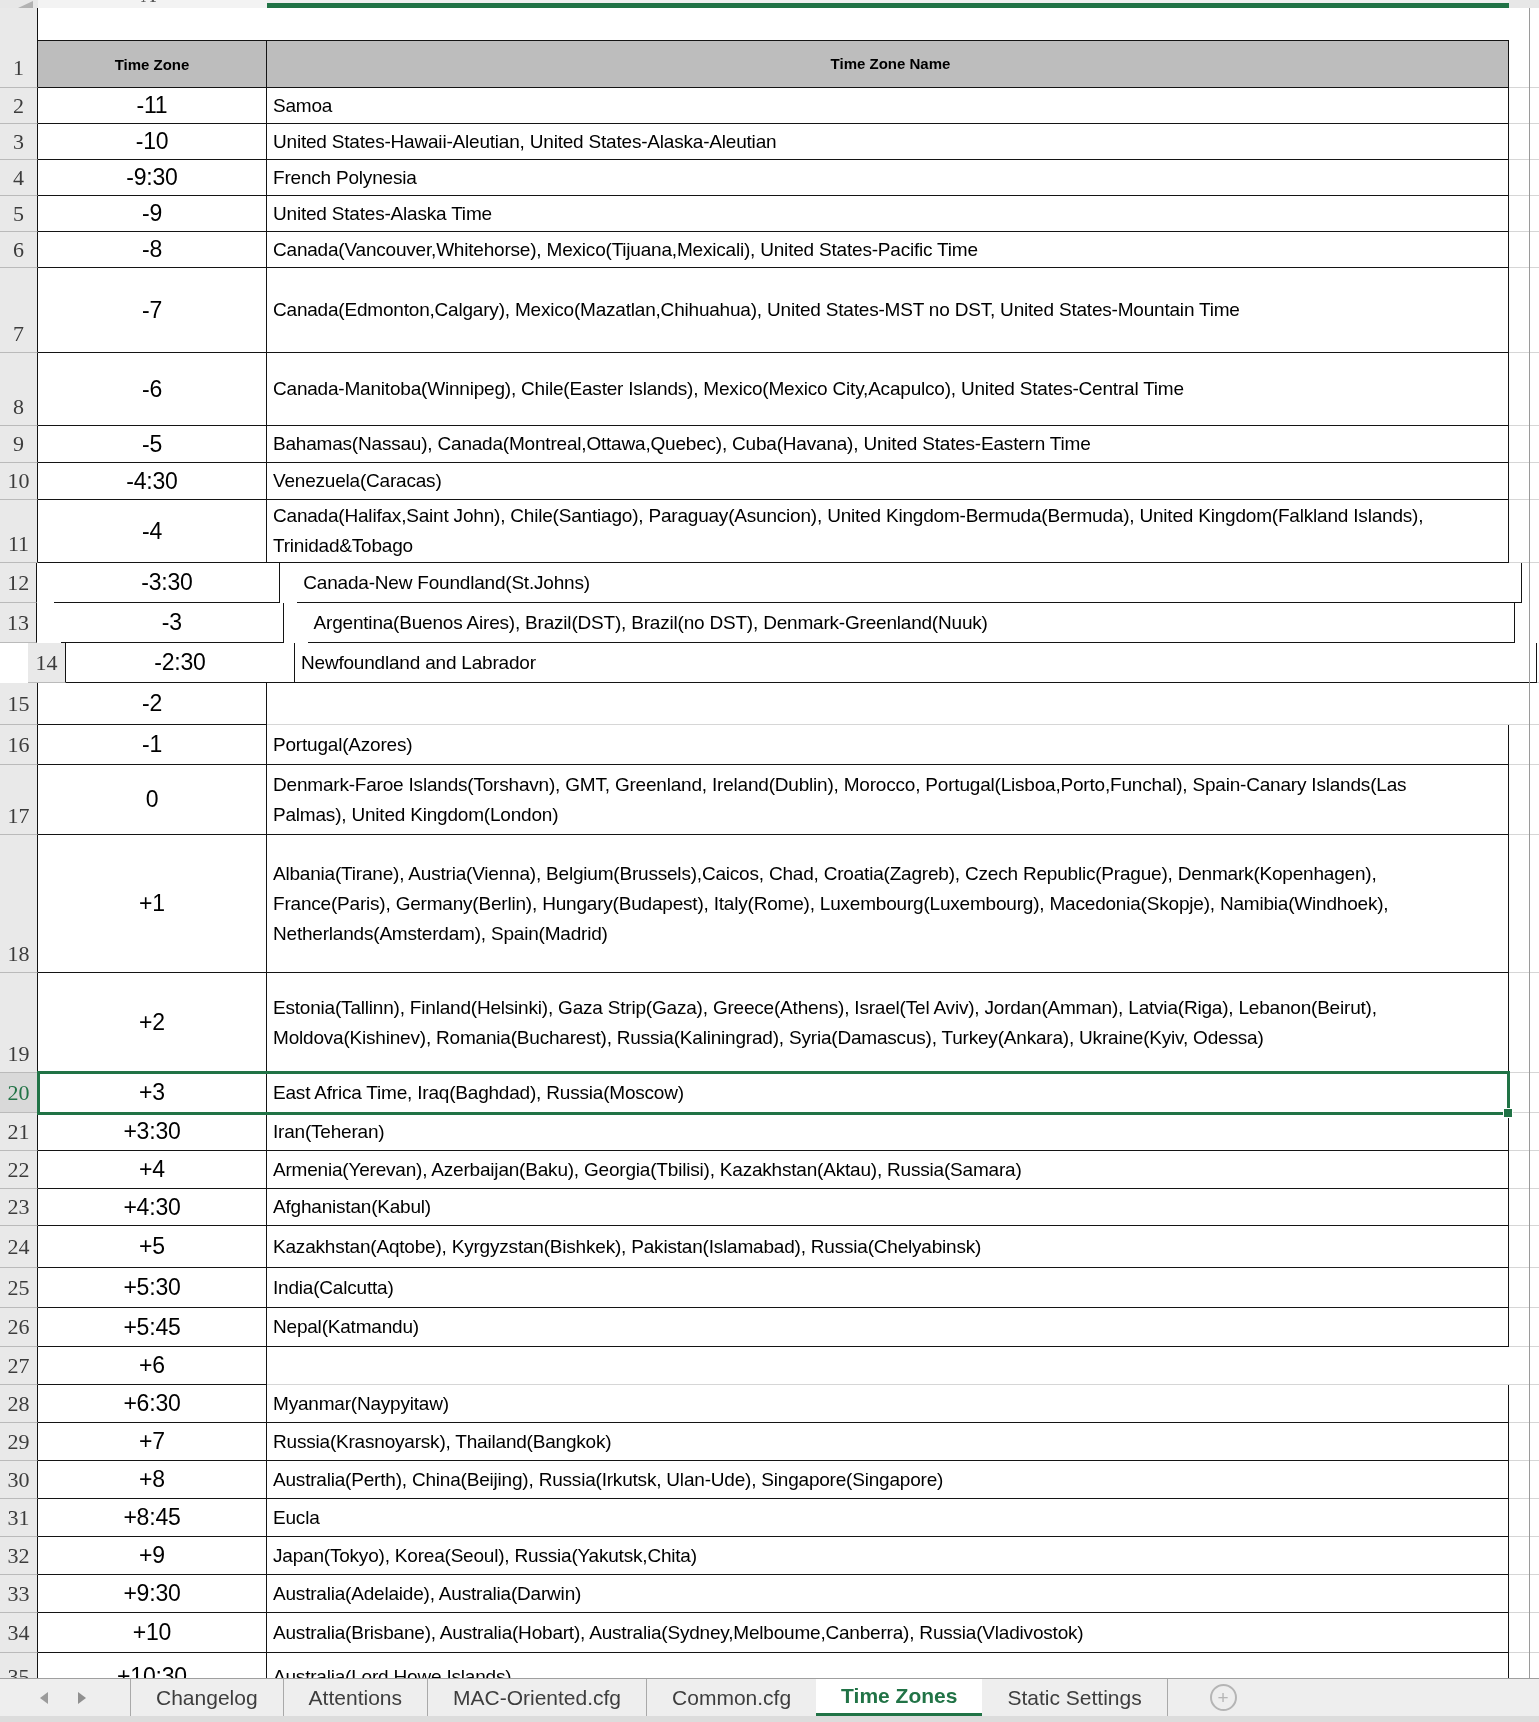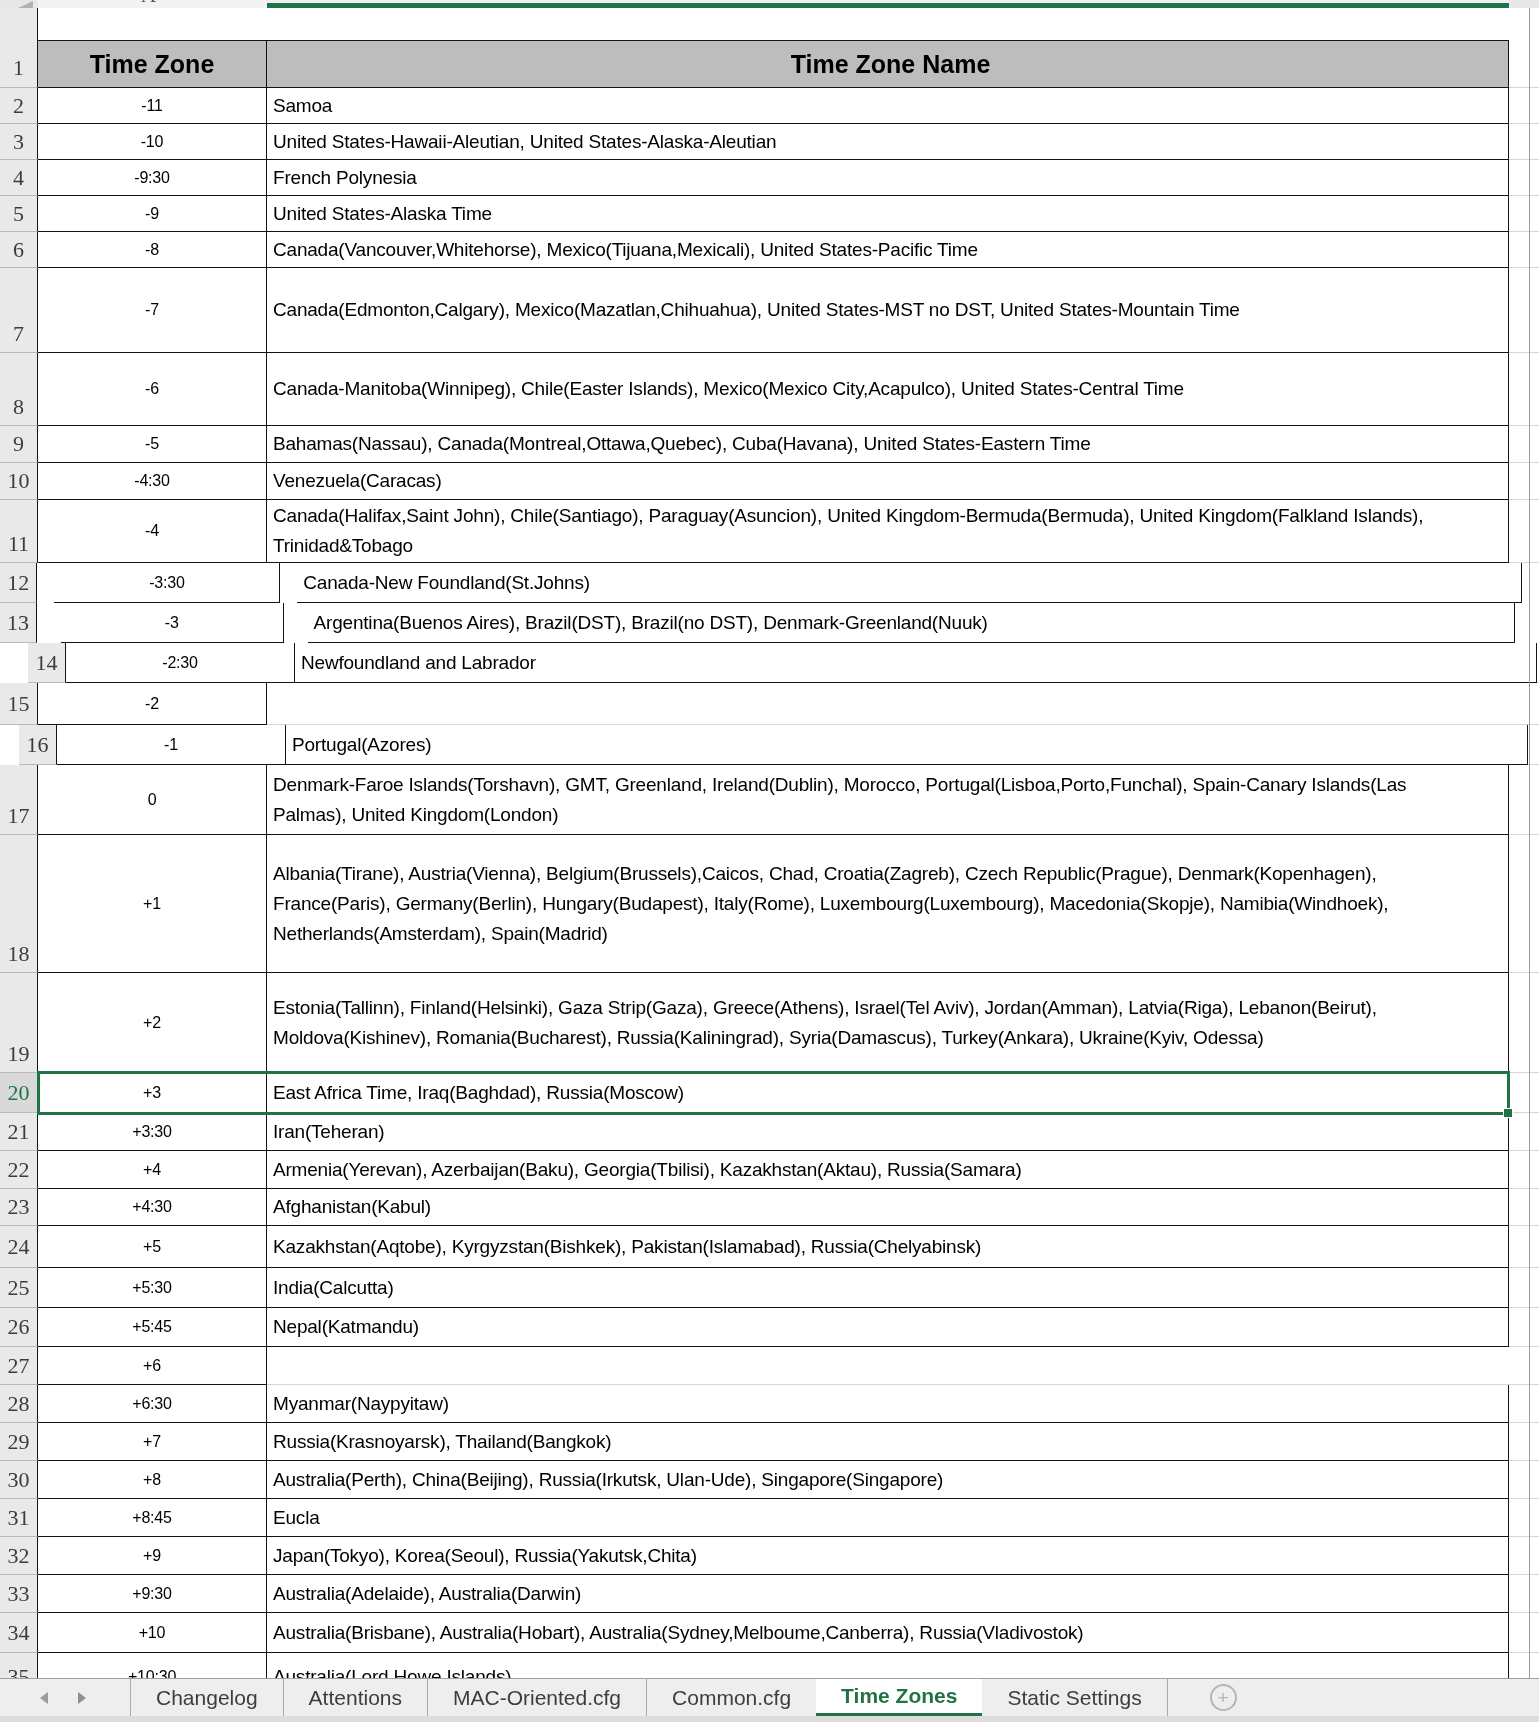--- a/index.html
+++ b/index.html
@@ -21,29 +21,29 @@
   
   .grid { position:relative; height:1670px; overflow:hidden; background:#fff; }
   .row { display:flex; position:relative; }
   .rownum { width:38px; background:#e9e9e9; border-right:1px solid #141414;
        border-bottom:1px solid #bababa; color:#3c3c3c;
        font-family:"Liberation Serif", serif; font-size:22px;
        display:flex; align-items:center; justify-content:center; }
   .row.tall .rownum { align-items:flex-end; padding-bottom:5px; }
   .cA { width:229px; border-right:1px solid #141414; border-bottom:1px solid #141414;
        display:flex; align-items:center; justify-content:center;
-       font-size:16px; color:#000; letter-spacing:-0.2px; }
+       font-size:23px; color:#000; letter-spacing:-0.2px; }
   .cB { width:1242px; border-right:1px solid #141414; border-bottom:1px solid #141414;
        display:flex; align-items:center; font-size:19px; color:#000;
        padding-left:6px; line-height:30px; letter-spacing:-0.2px; }
   .cB .txt { max-width:1180px; }
   .cC { flex:1; border-bottom:1px solid #d6d6d6; }
 
   
-  .row.hrow .cA, .row.hrow .cB { background:#bdbdbd; font-weight:bold; font-size:25px;
+  .row.hrow .cA, .row.hrow .cB { background:#bdbdbd; font-weight:bold; font-size:15px;
        justify-content:center; border-top:1px solid #141414; letter-spacing:0;margin-top:32px; }
   .row.hrow .rownum { align-items:flex-end; padding-bottom:6px; }
 
   
   .row.selected .rownum { color:#217346; background:#d9d9d9; }
   .selbox { position:absolute; left:37px; top:-2px; width:1473px; bottom:-2px;
        border:3px solid #217346; pointer-events:none; z-index:5; }
   .fillhandle { position:absolute; right:-6px; bottom:-6px; width:10px; height:10px;
        background:#217346; border:1px solid #fff; }
 
@@ -199,21 +199,21 @@
         <div class="cB">
           <span class="txt">Newfoundland and Labrador</span>
         </div>
         <div class="cC"></div>
       </div>
       <div class="row" style="height: 42px;">
         <div class="rownum">15</div>
         <div class="cA">-2</div>
         <div class="cC"></div>
       </div>
-      <div class="row" style="height: 40px; margin-left: 19px;">
+      <div class="row" style="height: 40px;">
         <div class="rownum">16</div>
         <div class="cA">-1</div>
         <div class="cB">
           <span class="txt">Portugal(Azores)</span>
         </div>
         <div class="cC"></div>
       </div>
       <div class="row tall" style="height: 70px;">
         <div class="rownum">17</div>
         <div class="cA">0</div>

